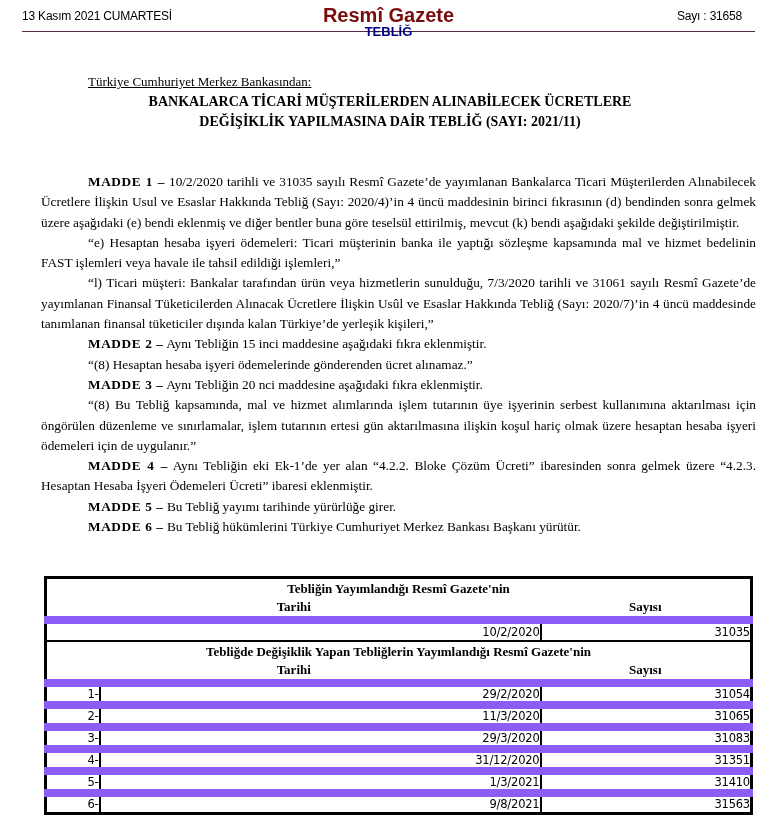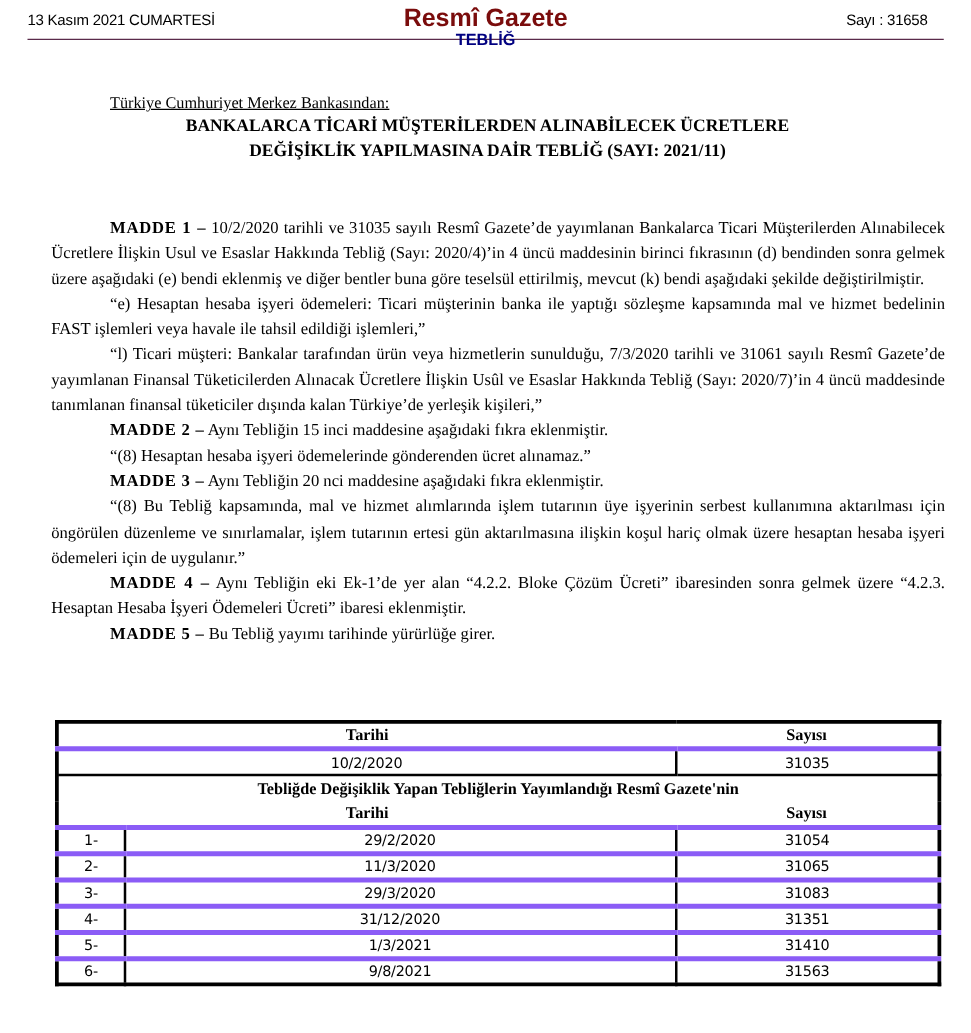--- a/index.html
+++ b/index.html
@@ -19,21 +19,21 @@
     .body-text { position: absolute; left: 41px; width: 715px; top: 172px; font-size: 13.3px; line-height: 20.3px; }
     .body-text p { text-align: justify; text-indent: 47px; }
     .body-text p b { font-weight: bold; letter-spacing: 0.6px; }
 
     .ref-table { position: absolute; left: 44px; top: 576px; width: 709px; border-collapse: collapse; border: 3px solid #000; font-size: 13px; }
     .ref-table td { text-align: center; height: 21px; padding: 0; }
     .ref-table .hdr { font-weight: bold; }
     .ref-table .hdr-row td { border: none; }
     .ref-table .val { font-family: "DejaVu Sans", sans-serif; font-size: 11.5px; letter-spacing: -0.2px; }
     .ref-table .rule-top td { border-top: 2px solid #000; }
-    .ref-table .row td { border-top: 4px solid #8b5cf6; border-left: 2px solid #000; }
+    .ref-table .row td { border-top: 8px solid #8b5cf6; border-left: 2px solid #000; text-align: right; }
     .ref-table .row td:first-child { border-left: none; }
     .ref-table .idx { width: 54px; }
     .ref-table .date-col { width: 441px; }
   </style>
 </head>
 <body>
 
 <div class="topbar">
   <span class="date">13 Kasım 2021 CUMARTESİ</span>
   <div class="brand">Resmî Gazete</div>
@@ -52,24 +52,28 @@
 <div class="body-text">
   <p><b>MADDE 1 –</b><span> 10/2/2020 tarihli ve 31035 sayılı Resmî Gazete’de yayımlanan Bankalarca Ticari Müşterilerden Alınabilecek Ücretlere İlişkin Usul ve Esaslar Hakkında Tebliğ (Sayı: 2020/4)’in 4 üncü maddesinin birinci fıkrasının (d) bendinden sonra gelmek üzere aşağıdaki (e) bendi eklenmiş ve diğer bentler buna göre teselsül ettirilmiş, mevcut (k) bendi aşağıdaki şekilde değiştirilmiştir.</span></p>
   <p><span>“e) Hesaptan hesaba işyeri ödemeleri: Ticari müşterinin banka ile yaptığı sözleşme kapsamında mal ve hizmet bedelinin FAST işlemleri veya havale ile tahsil edildiği işlemleri,”</span></p>
   <p><span>“l) Ticari müşteri: Bankalar tarafından ürün veya hizmetlerin sunulduğu, 7/3/2020 tarihli ve 31061 sayılı Resmî Gazete’de yayımlanan Finansal Tüketicilerden Alınacak Ücretlere İlişkin Usûl ve Esaslar Hakkında Tebliğ (Sayı: 2020/7)’in 4 üncü maddesinde tanımlanan finansal tüketiciler dışında kalan Türkiye’de yerleşik kişileri,”</span></p>
   <p><b>MADDE 2 –</b><span> Aynı Tebliğin 15 inci maddesine aşağıdaki fıkra eklenmiştir.</span></p>
   <p><span>“(8) Hesaptan hesaba işyeri ödemelerinde gönderenden ücret alınamaz.”</span></p>
   <p><b>MADDE 3 –</b><span> Aynı Tebliğin 20 nci maddesine aşağıdaki fıkra eklenmiştir.</span></p>
   <p><span>“(8) Bu Tebliğ kapsamında, mal ve hizmet alımlarında işlem tutarının üye işyerinin serbest kullanımına aktarılması için öngörülen düzenleme ve sınırlamalar, işlem tutarının ertesi gün aktarılmasına ilişkin koşul hariç olmak üzere hesaptan hesaba işyeri ödemeleri için de uygulanır.”</span></p>
   <p><b>MADDE 4 –</b><span> Aynı Tebliğin eki Ek-1’de yer alan “4.2.2. Bloke Çözüm Ücreti” ibaresinden sonra gelmek üzere “4.2.3. Hesaptan Hesaba İşyeri Ödemeleri Ücreti” ibaresi eklenmiştir.</span></p>
   <p><b>MADDE 5 –</b><span> Bu Tebliğ yayımı tarihinde yürürlüğe girer.</span></p>
+  <p><b>MADDE 6 –</b><span> Bu Tebliğ hükümlerini Türkiye Cumhuriyet Merkez Bankası Başkanı yürütür.</span></p>
 </div>
 
 <table class="ref-table">
   <tbody>
+      <tr class="hdr-row">
+    <td colspan="3" class="hdr">Tebliğin Yayımlandığı Resmî Gazete'nin</td>
+  </tr>
   <tr class="hdr-row">
     <td colspan="2" class="hdr">Tarihi</td>
     <td class="hdr">Sayısı</td>
   </tr>
   <tr class="row">
     <td colspan="2" class="val">10/2/2020</td>
     <td class="val">31035</td>
   </tr>
   <tr class="hdr-row rule-top">
     <td colspan="3" class="hdr">Tebliğde Değişiklik Yapan Tebliğlerin Yayımlandığı Resmî Gazete'nin</td>

